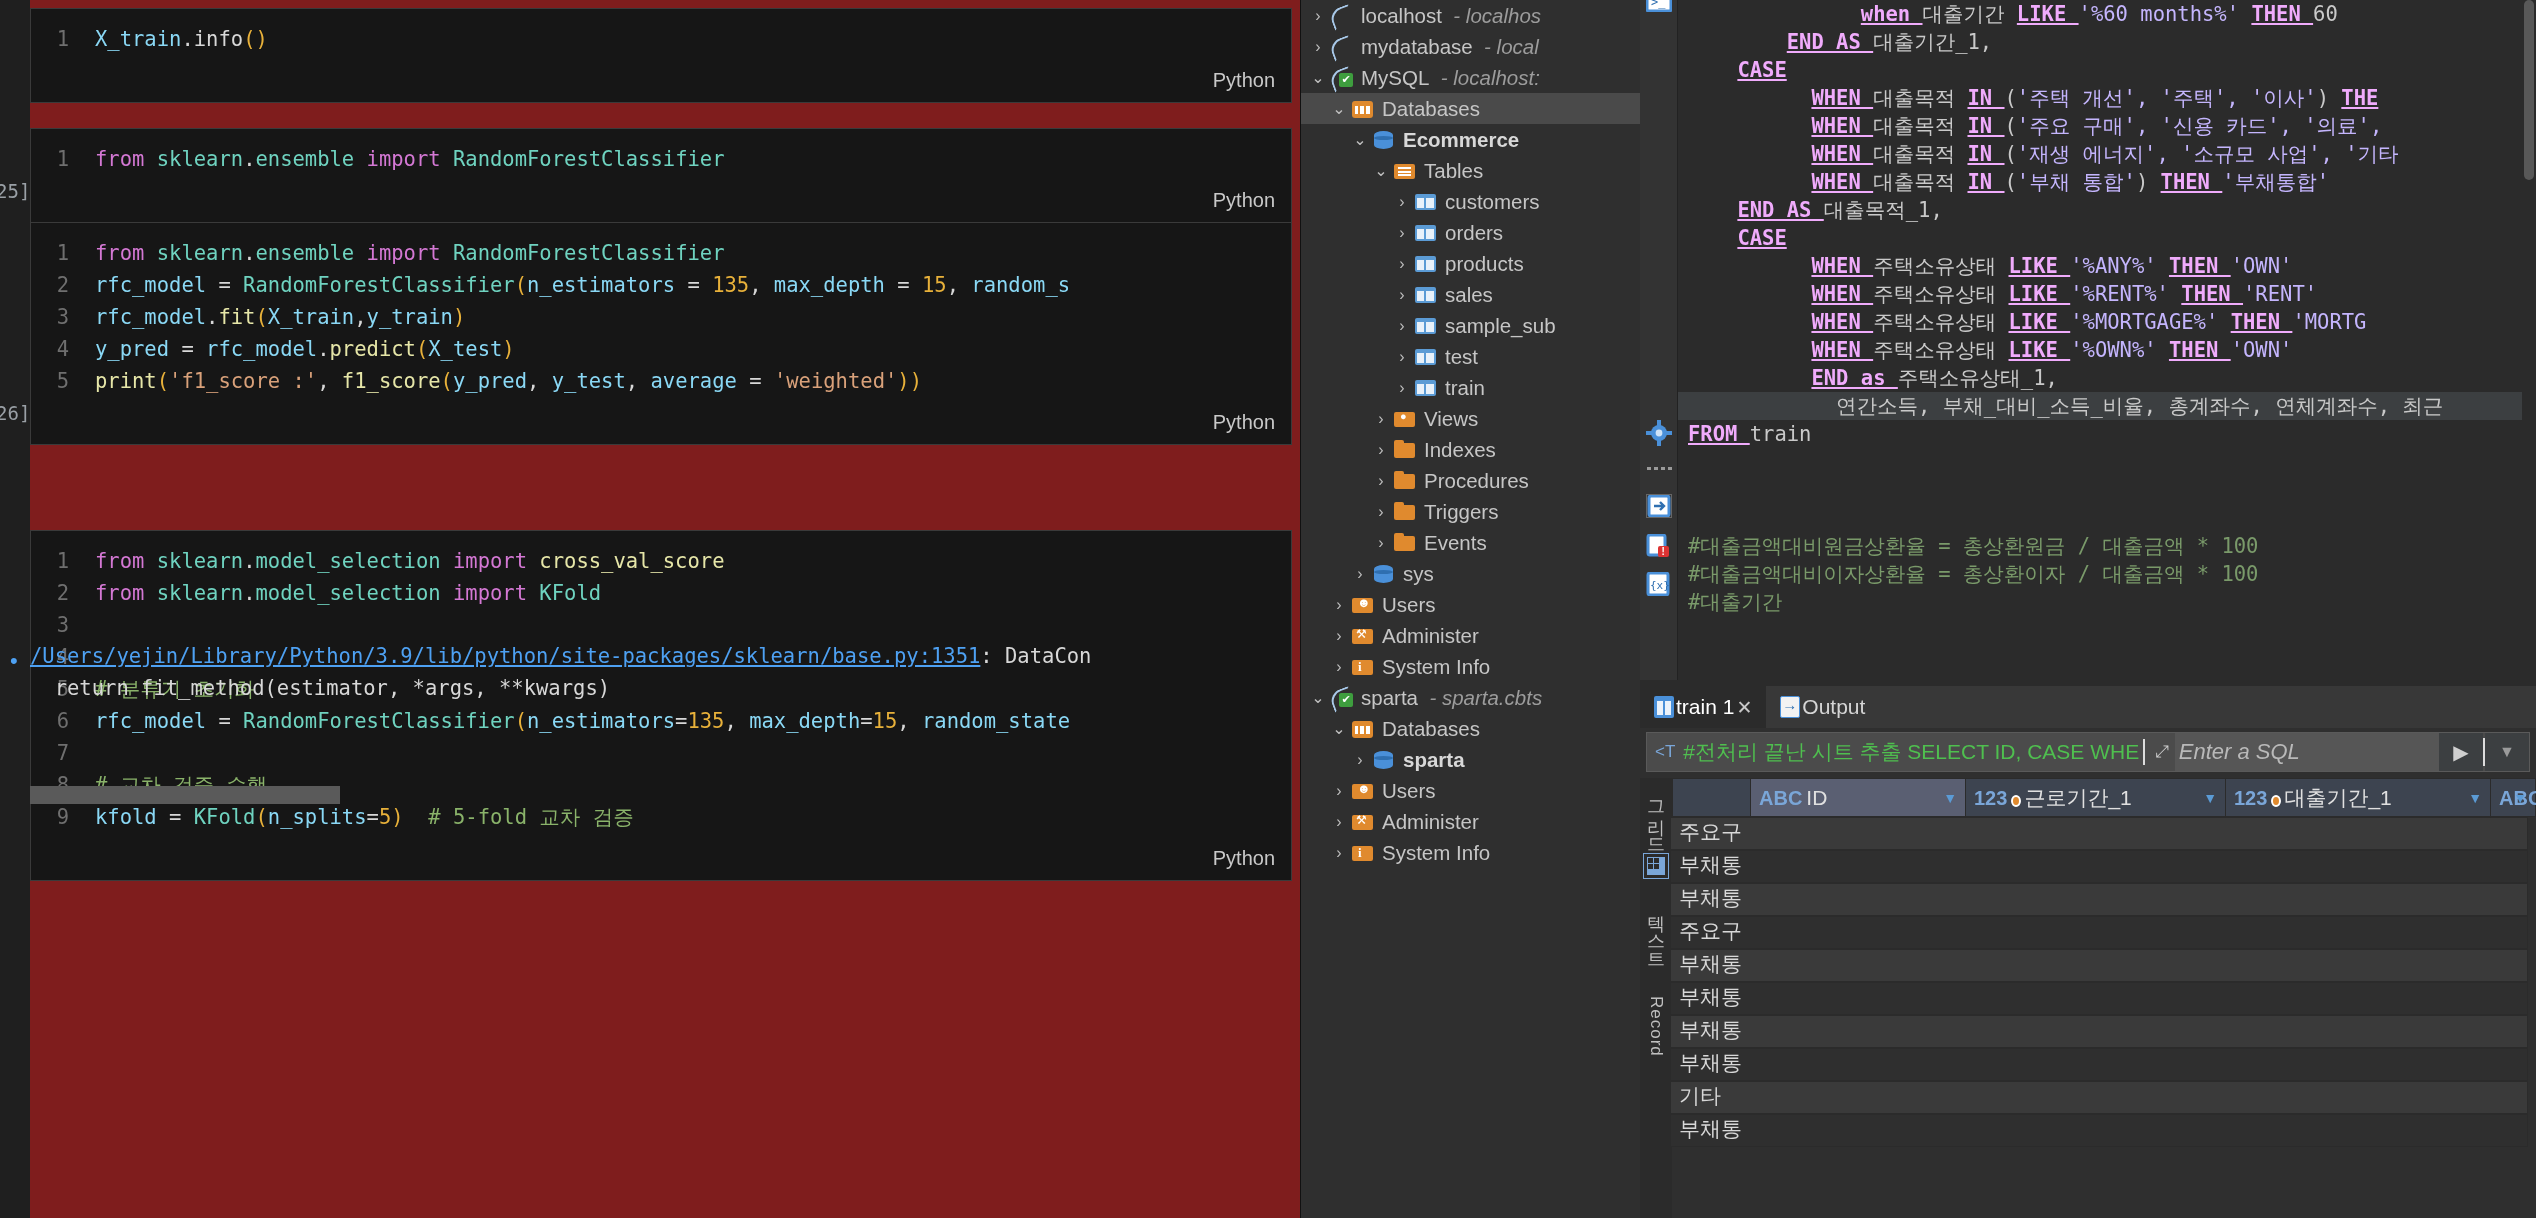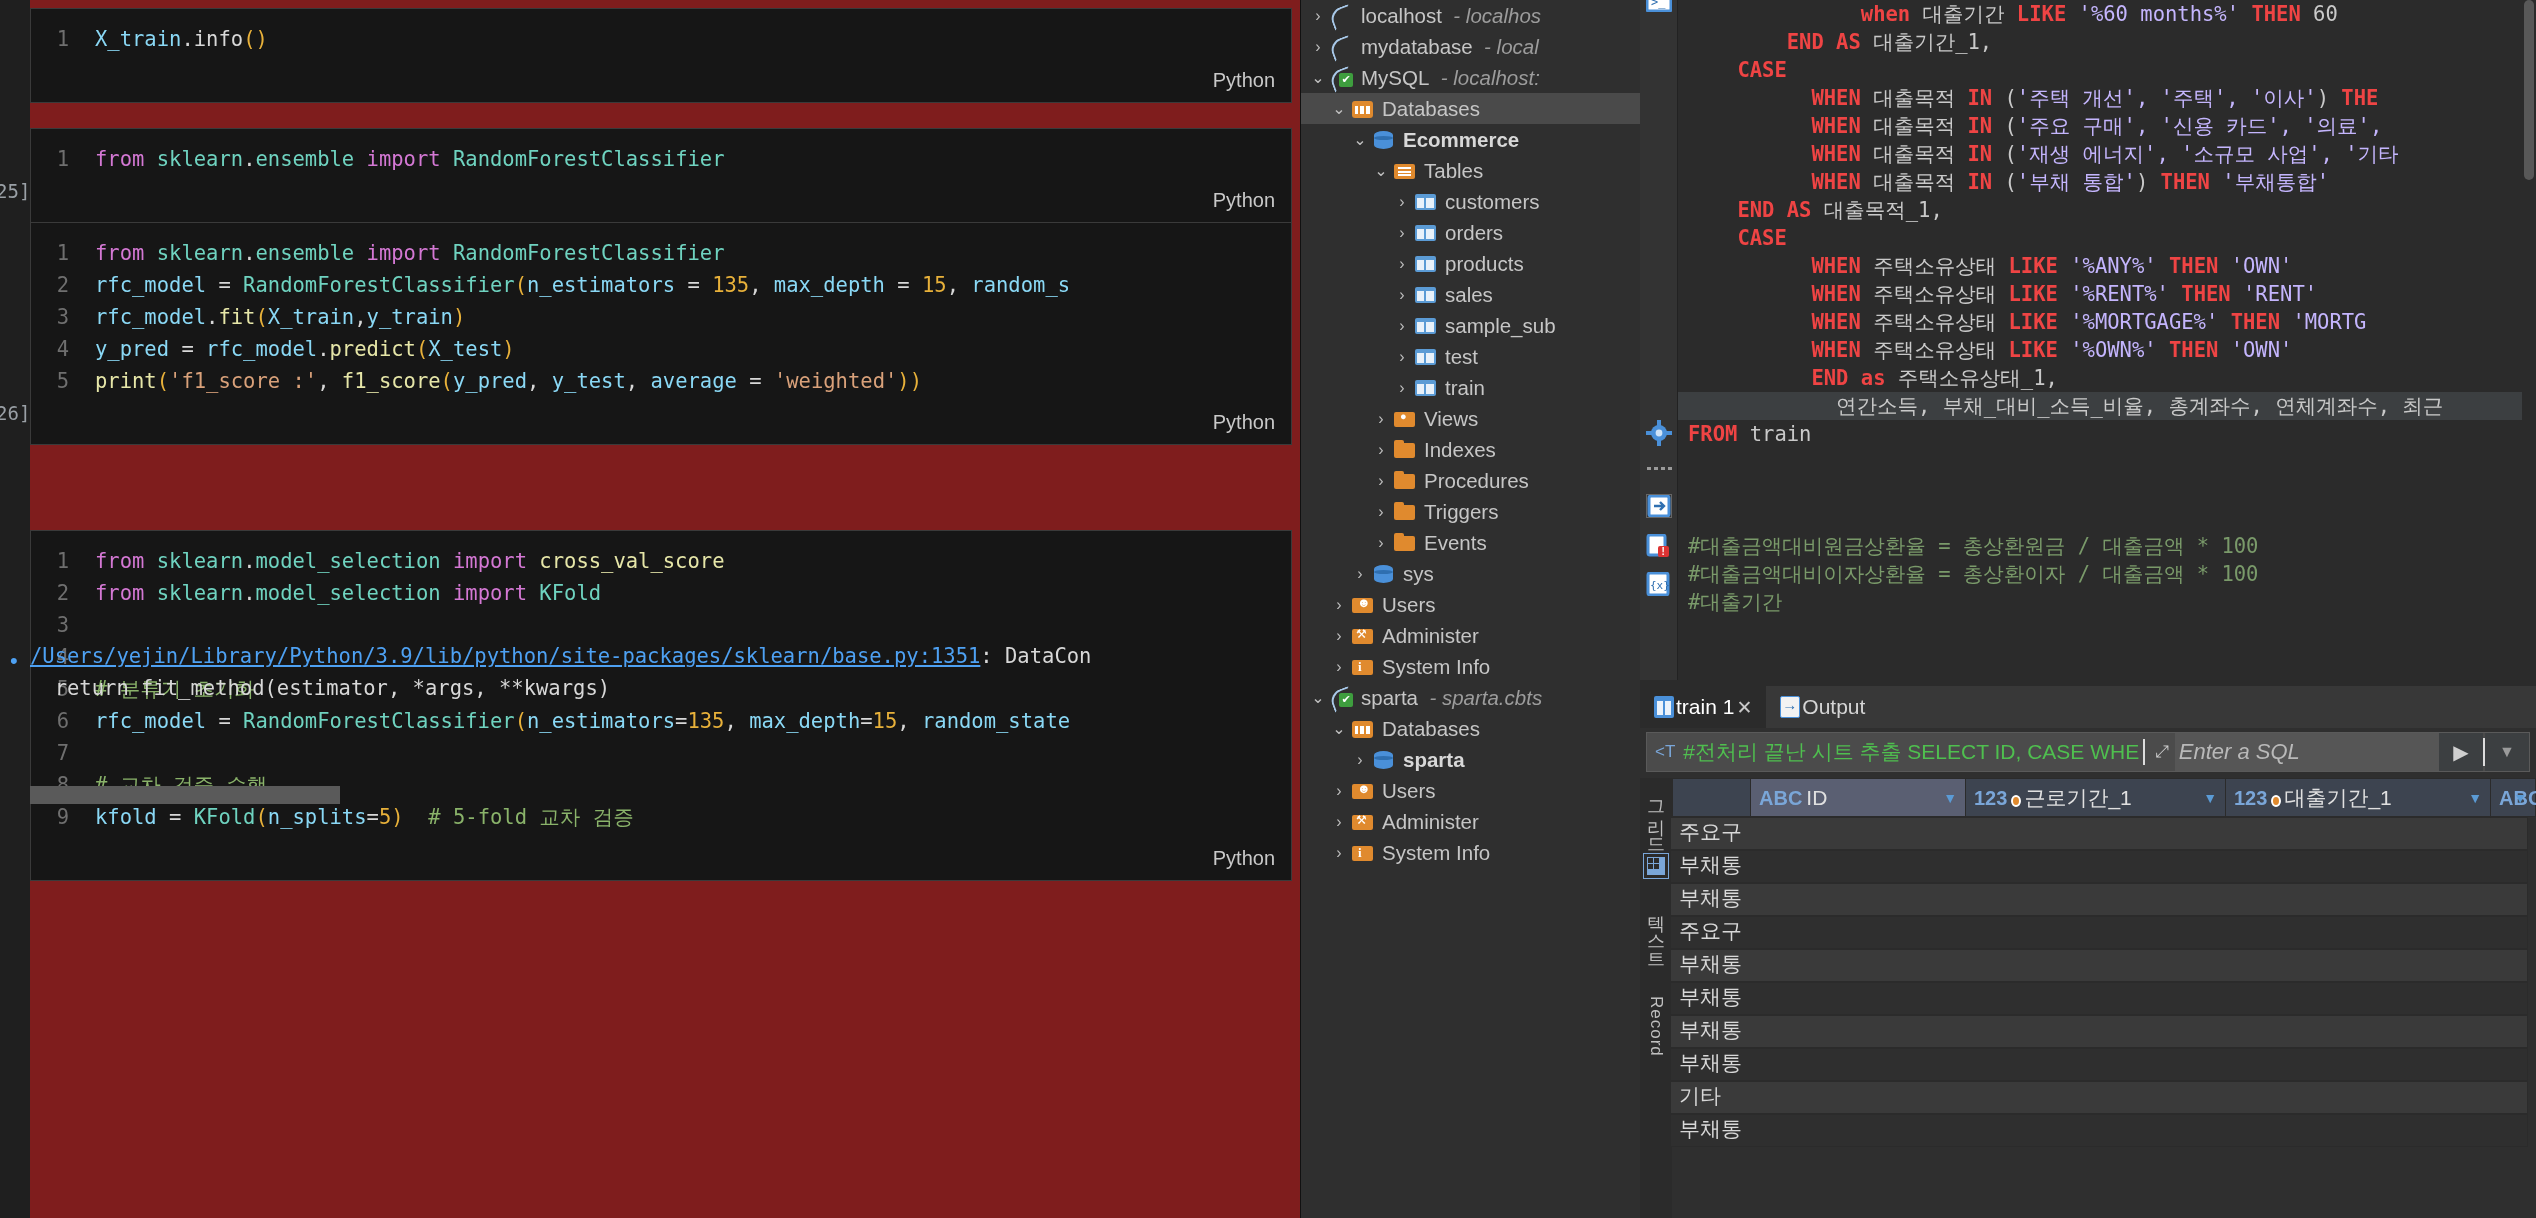--- a/index.html
+++ b/index.html
@@ -197,21 +197,21 @@
   .vtb-ico { position: absolute; left: 6px; width: 26px; height: 24px; }
   .sqlbox {
     position: absolute; left: 38px; top: 0; right: 0; height: 672px;
     background: #2b2b2b;
     font-family: "DejaVu Sans Mono", monospace; font-size: 20.5px;
     line-height: 28px; color: #c9c9c9; white-space: pre; padding-top: 0;
     overflow: hidden;
   }
   .sqlline { padding-left: 10px; height: 28px; }
   .sqlline.hl { background: #3c3f41; }
-  .s-kw { color: #ef4444; font-weight: bold; }
+  .s-kw { color: #f0abfc; font-weight: bold; text-decoration: underline; }
   .s-id { color: #c9c9c9; }
   .s-str { color: #c4b5fd; }
   .s-cm { color: #7a9a6a; }
   .s-num { color: #c9c9c9; }
 
   .sql-scroll {
     position: absolute; right: 0; top: 0; width: 14px; height: 672px;
     background: #2b2b2b;
   }
   .sql-scroll .thumb {

